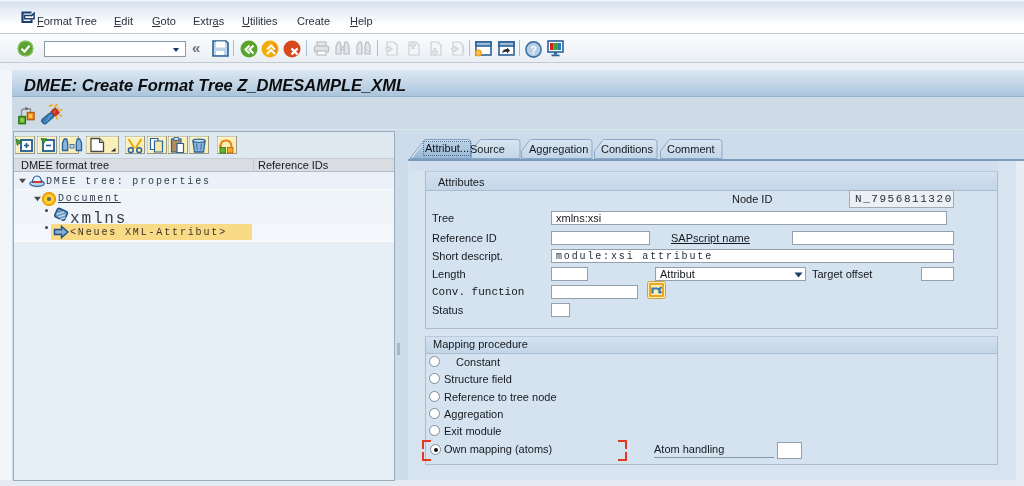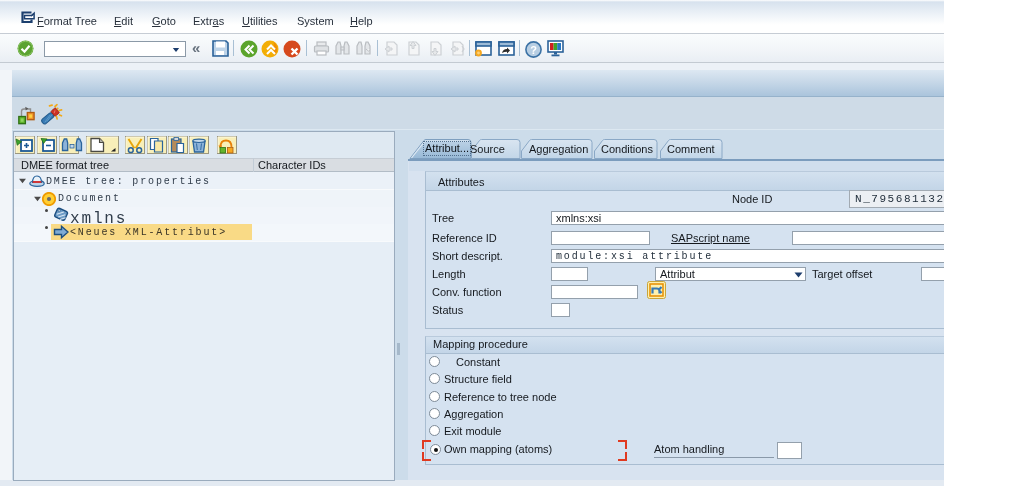--- a/index.html
+++ b/index.html
@@ -1,16 +1,16 @@
 <!DOCTYPE html>
 <html><head>
 <meta charset="utf-8">
 <style>
   html,body{margin:0;padding:0;}
-  #screen{position:relative;width:944px;height:486px;overflow:hidden;
+  #screen{position:relative;width:1024px;height:486px;overflow:hidden;
     font-family:"Liberation Sans",sans-serif;background:#fef9c3;}
   .a{position:absolute;}
   .lbl{position:absolute;font-size:11px;color:#15191e;white-space:nowrap;}
   .inp{position:absolute;background:#fff;border:1px solid #94a0ac;box-sizing:border-box;}
   .mono{font-family:"Liberation Mono",monospace;}
   u{text-decoration:underline;}
 </style>
 </head>
 <body>
 <div id="screen">
@@ -22,21 +22,21 @@
     <path d="M10.5 3.5 h-9 v9.5 h9 v-2.5" stroke="#1c3f6e" stroke-width="2.2" fill="none"></path>
     <path d="M3.5 6.5 h7.2 l2.4-2.2 v5.4 h-9.6 z" fill="#fff" stroke="#1c3f6e" stroke-width="1.5"></path>
     <path d="M13 4.5 l-3 2.6" stroke="#1c3f6e" stroke-width="1.3"></path>
   </svg>
   <div class="a" style="left:0;top:15px;width:1024px;font-size:11px;color:#29313c;">
     <span class="a" style="left:37px"><u>F</u>ormat Tree</span>
     <span class="a" style="left:114px"><u>E</u>dit</span>
     <span class="a" style="left:152px"><u>G</u>oto</span>
     <span class="a" style="left:193px">Extr<u>a</u>s</span>
     <span class="a" style="left:242px"><u>U</u>tilities</span>
-    <span class="a" style="left:297px">System</span>
+    <span class="a" style="left:297px">Create</span>
     <span class="a" style="left:350px"><u>H</u>elp</span>
   </div>
 
   <div class="a" style="left:0;top:33px;width:1024px;height:30px;
     background:linear-gradient(#fafcfd 0%,#f3f6f9 50%,#e9eef4 100%);
     border-top:1px solid #c6ccd4;border-bottom:1px solid #c3cad2;box-sizing:border-box;"></div>
 
   <svg class="a" style="left:17px;top:40px" width="17" height="17" viewBox="0 0 17 17">
     <circle cx="8.5" cy="8.5" r="8" fill="#5ba331"></circle>
     <circle cx="8.5" cy="8.5" r="7.2" fill="none" stroke="#8cc463" stroke-width="1"></circle>
@@ -135,20 +135,21 @@
     <rect x="4.5" y="14.5" width="8" height="1.8" fill="#2b6299"></rect>
   </svg>
 
   <div class="a" style="left:0;top:63px;width:1024px;height:7px;background:#ecf1f7;"></div>
 
   <div class="a" style="left:0;top:70px;width:12px;height:416px;background:#f2f5f9;"></div>
 
   <div class="a" style="left:12px;top:70px;width:1012px;height:27px;
     background:linear-gradient(#dde8f2 0%,#c7d8e8 45%,#aac4dc 100%);
     border-bottom:1px solid #96b2cb;box-sizing:border-box;"></div>
+  <div class="a" style="left:24px;top:76px;font-size:16.5px;font-weight:bold;font-style:italic;color:#0c0c0c;">DMEE: Create Format Tree Z_DMESAMPLE_XML</div>
 
   <div class="a" style="left:12px;top:97px;width:1012px;height:33px;background:#cedbe7;border-bottom:1px solid #dde8f1;box-sizing:border-box;"></div>
 
   <svg class="a" style="left:17px;top:103px" width="20" height="22" viewBox="0 0 20 22">
     <path d="M4.5 13.5 v-5 q0-2.5 2.5-2.5 l2.5 0" fill="none" stroke="#8f8f8f" stroke-width="1.4"></path>
     <path d="M13.5 9.5 v-3.5 l-4 0" fill="none" stroke="#8f8f8f" stroke-width="1.4"></path>
     <path d="M8.2 3.8 l3.2 1.6 -2.6 2 z" fill="#5a5a5a"></path>
     <rect x="1.8" y="13.5" width="6.6" height="7.2" fill="#5db32a" stroke="#2f7015" stroke-width="1.3"></rect>
     <rect x="3.6" y="15.4" width="3" height="3.4" fill="#90d45e"></rect>
     <rect x="10.3" y="9.5" width="6.8" height="7.2" fill="#f0922e" stroke="#b05c10" stroke-width="1.3"></rect>
@@ -219,21 +220,21 @@
     <path d="M181.5 7.5 l0.8 6.5 M186.5 7.5 l-0.8 6.5" stroke="#2a649c" stroke-width="0.9"></path>
     <use href="#btn" x="202" y="0"></use>
     <path d="M205.5 11 q0-6.5 5.5-6.5 q5.5 0 5.5 6.5" fill="none" stroke="#e8820a" stroke-width="1.8"></path>
     <path d="M203.5 9.5 l3.6 0 -1.8 3.4 z" fill="#e8820a"></path>
     <rect x="205" y="11.5" width="5.5" height="5.5" fill="#64b52d" stroke="#2f7015" stroke-width="0.8"></rect>
     <rect x="212.5" y="11.5" width="5.5" height="5.5" fill="#f6a821" stroke="#b05c10" stroke-width="0.8"></rect>
   </svg>
 
   <div class="a" style="left:14px;top:158px;width:380px;height:14px;background:#d9dde2;border-bottom:1px solid #b2bcc6;border-top:1px solid #c6cdd5;box-sizing:border-box;"></div>
   <div class="lbl" style="left:21px;top:159px;">DMEE format tree</div>
-  <div class="lbl" style="left:258px;top:159px;">Character IDs</div>
+  <div class="lbl" style="left:258px;top:159px;">Reference IDs</div>
   <div class="a" style="left:253px;top:158px;width:1px;height:14px;background:#c2ccd6;"></div>
 
   <div class="a" style="left:14px;top:172px;width:380px;height:17px;background:#ebf1f8;border-bottom:1px solid #f8fafc;"></div>
   <div class="a" style="left:14px;top:190px;width:380px;height:17px;background:#eff4f9;border-bottom:1px solid #f8fafc;"></div>
   <div class="a" style="left:14px;top:207px;width:380px;height:17px;background:#f1f5fa;border-bottom:1px solid #f8fafc;"></div>
   <div class="a" style="left:14px;top:224px;width:380px;height:17px;background:#f3f7fb;border-bottom:1px solid #f8fafc;"></div>
 
   <div class="a" style="left:51px;top:224px;width:201px;height:16px;background:#f9da86;"></div>
 
   <svg class="a" style="left:19px;top:178px" width="7" height="6" viewBox="0 0 8 7">
@@ -246,21 +247,21 @@
   </svg>
   <div class="mono a" style="left:46px;top:175.5px;font-size:10px;letter-spacing:1.85px;color:#313d4b;">DMEE tree: properties</div>
 
   <svg class="a" style="left:34px;top:196px" width="7" height="6" viewBox="0 0 8 7">
       <path d="M0 1 h8 l-4 5 z" fill="#4a4a4a"></path>
     </svg>
   <svg class="a" style="left:42px;top:192px" width="14" height="14" viewBox="0 0 14 14">
     <circle cx="7" cy="7" r="6.2" fill="#ffcf34" stroke="#ef9b00" stroke-width="1.8"></circle>
     <circle cx="7" cy="7" r="2.1" fill="#6a6a6a"></circle>
   </svg>
-  <div class="mono a" style="left:58px;top:192.5px;font-size:10px;letter-spacing:1.85px;color:#313d4b;">Document</div>
+  <div class="mono a" style="left:58px;top:192.5px;font-size:10px;letter-spacing:1.85px;color:#313d4b;text-decoration:underline;">Document</div>
 
   <div class="a" style="left:45px;top:209px;width:3px;height:3px;background:#444;border-radius:50%;"></div>
   <svg class="a" style="left:53px;top:207px" width="16" height="15" viewBox="0 0 16 15">
     <g transform="rotate(24 8 7.5)">
       <rect x="2.5" y="2.5" width="11" height="9.5" rx="2" fill="#6e9cc6" stroke="#1d4f80" stroke-width="1.4"></rect>
       <path d="M4 9 l5.5-5 M6.5 11 l5.5-5 M9 12.5 l4.5-4" stroke="#d8e6f2" stroke-width="1.1"></path>
       <circle cx="4.8" cy="4.8" r="1" fill="#fff" stroke="#1d4f80" stroke-width="0.7"></circle>
     </g>
   </svg>
   <div class="mono a" style="left:70px;top:209.5px;font-size:16px;letter-spacing:1.85px;color:#313d4b;">xmlns</div>
@@ -331,21 +332,21 @@
   <div class="inp" style="left:551px;top:267px;width:37px;height:14px;"></div>
   <div class="lbl" style="left:594px;top:284px;">Type</div>
   <div class="inp" style="left:655px;top:267px;width:151px;height:14px;"></div>
   <div class="lbl" style="left:660px;top:268px;">Attribut</div>
   <svg class="a" style="left:794px;top:272px" width="9" height="6" viewBox="0 0 9 6">
       <path d="M0.5 0.5 h8 l-4 5 z" fill="#1d3d6d"></path>
     </svg>
   <div class="lbl" style="left:812px;top:268px;">Target offset</div>
   <div class="inp" style="left:921px;top:267px;width:33px;height:14px;"></div>
 
-  <div class="lbl" style="left:432px;top:286px;">Conv. function</div>
+  <div class="lbl" style="left:432px;top:286px;font-family:Liberation Mono, monospace;">Conv. function</div>
   <div class="inp" style="left:551px;top:285px;width:87px;height:14px;"></div>
   <svg class="a" style="left:647px;top:281px" width="19" height="18" viewBox="0 0 19 18">
     <rect x="0.5" y="0.5" width="18" height="17" rx="2" fill="#fdf0ae" stroke="#c9a53a"></rect>
     <rect x="3" y="3" width="13" height="12" fill="none" stroke="#e8930a" stroke-width="1.6"></rect>
     <path d="M5.5 12.5 v-5 h4 q3 0 3 2.5 l0 2.5 M12.5 8 l2-2 M12.5 10 l2 2" fill="none" stroke="#3779b3" stroke-width="2.2"></path>
   </svg>
 
   <div class="lbl" style="left:432px;top:304px;">Status</div>
   <div class="inp" style="left:551px;top:303px;width:19px;height:14px;"></div>
 

